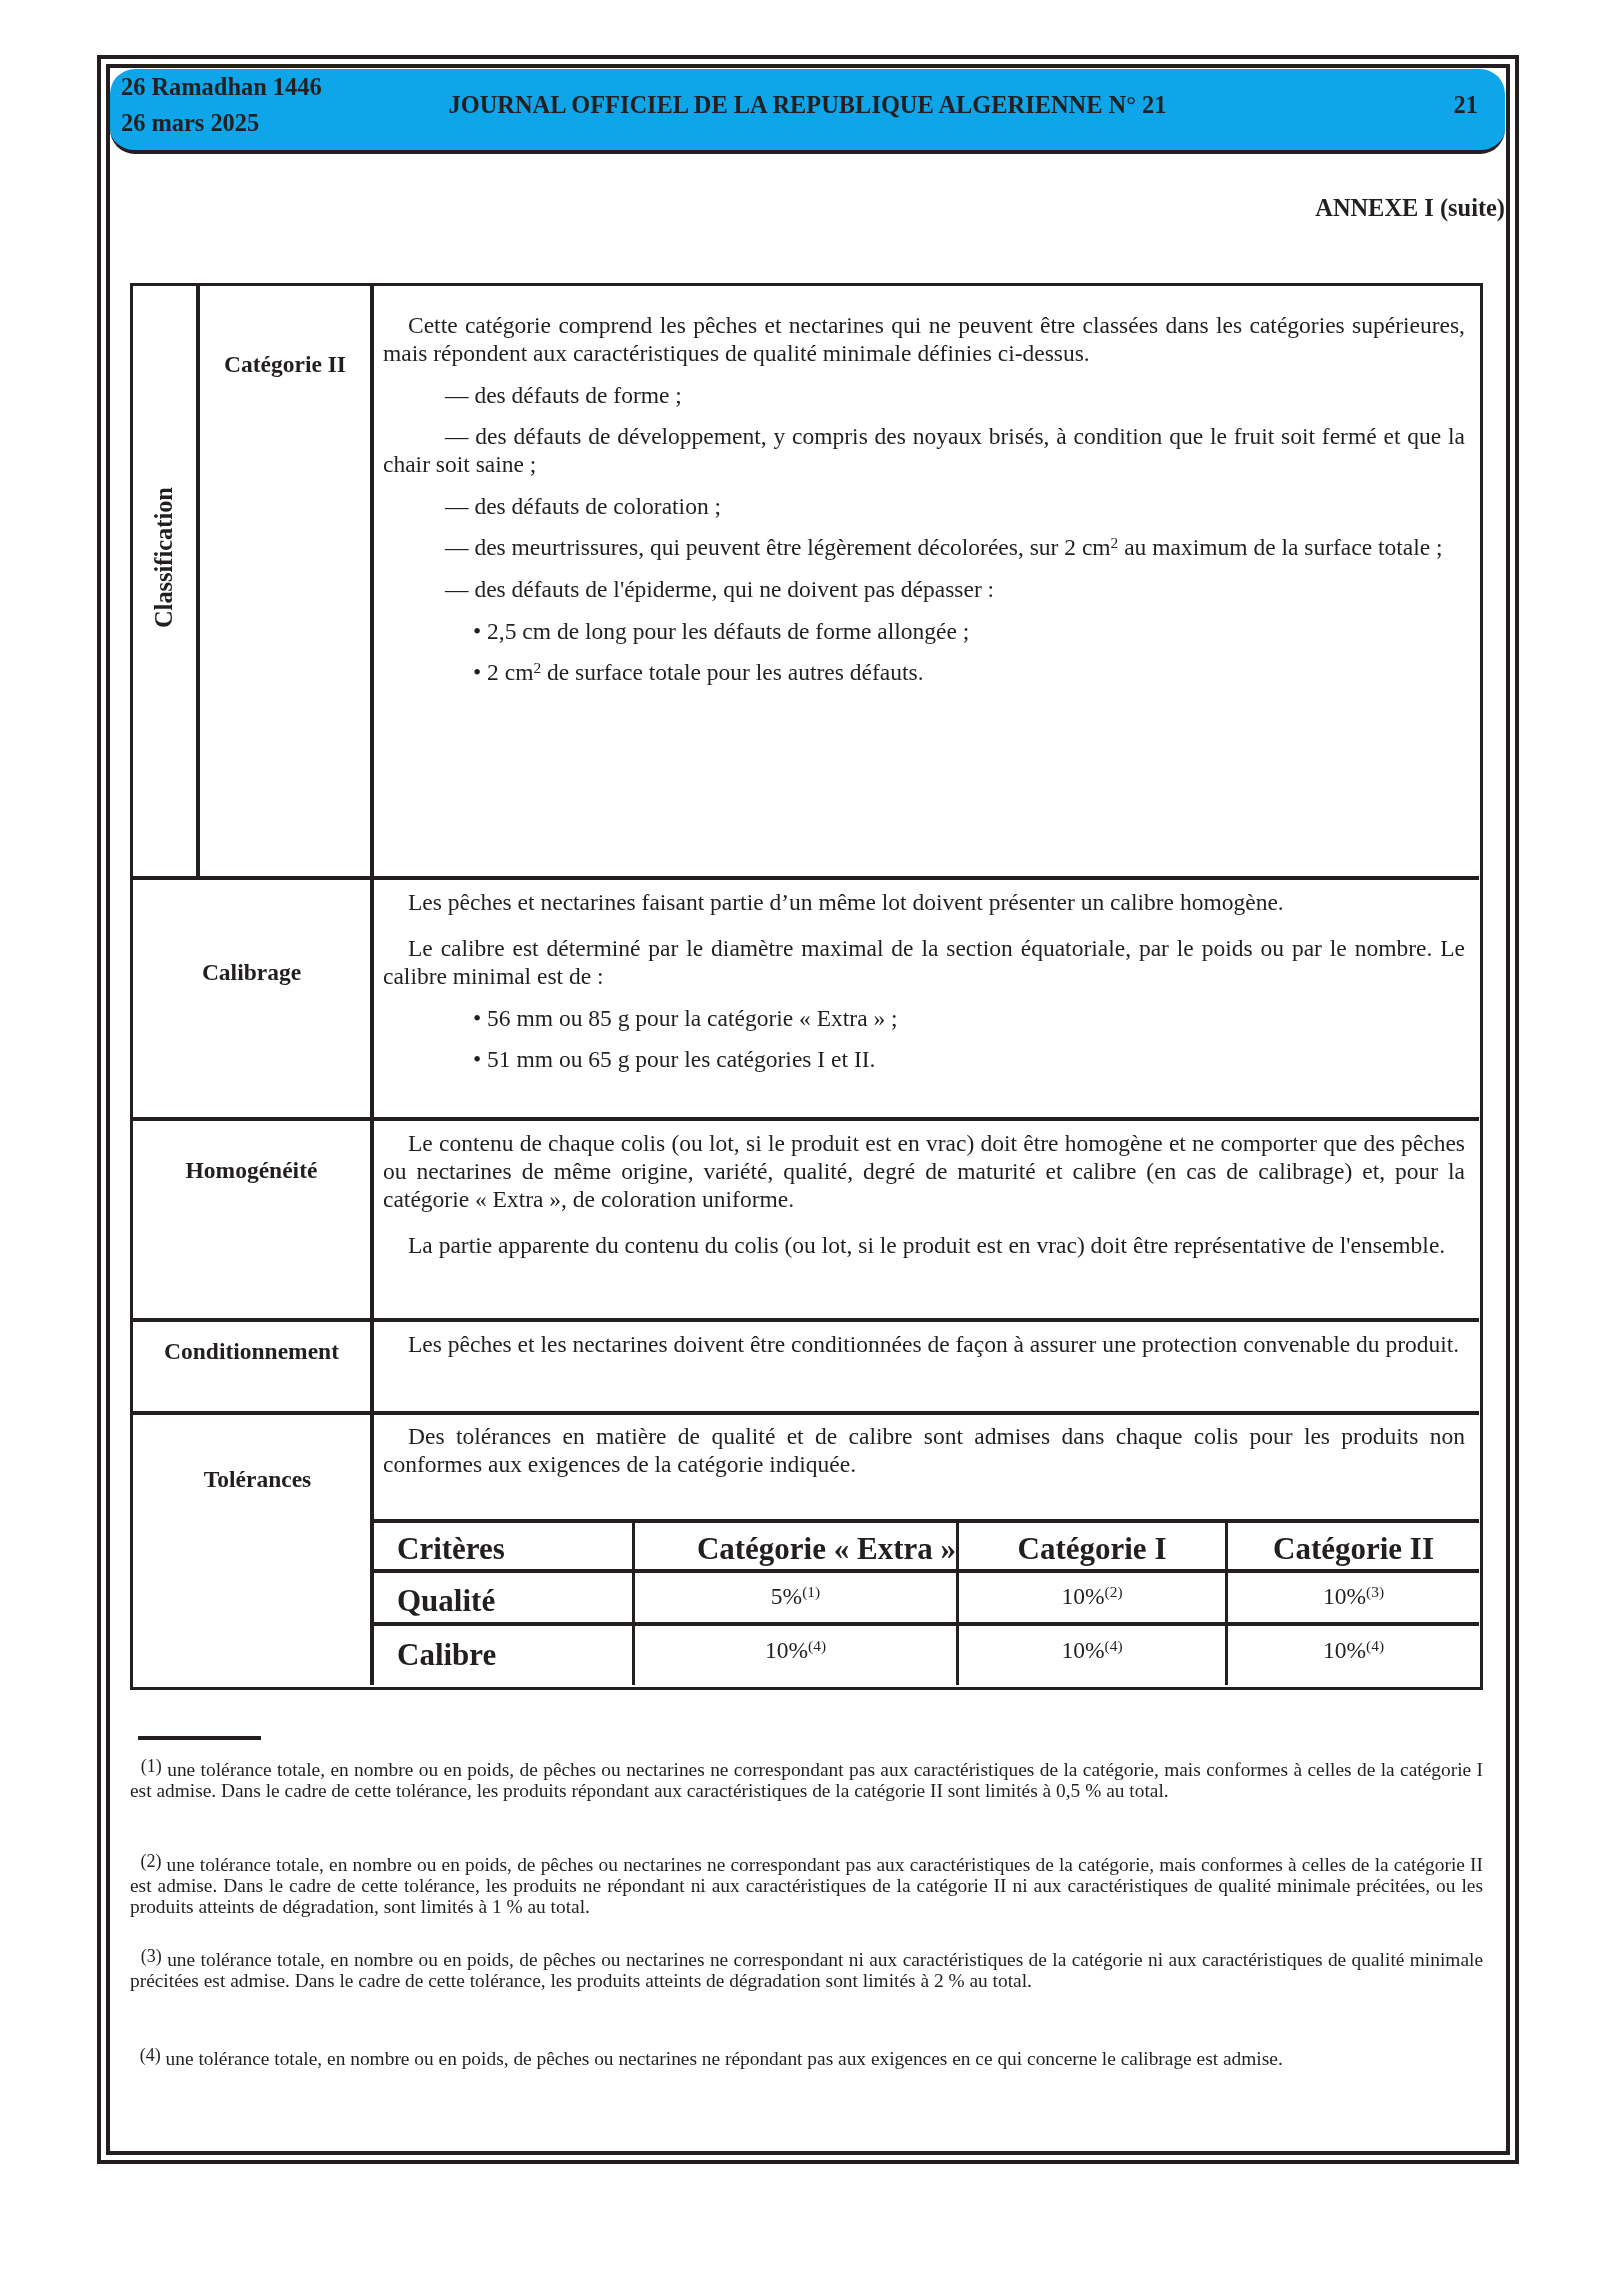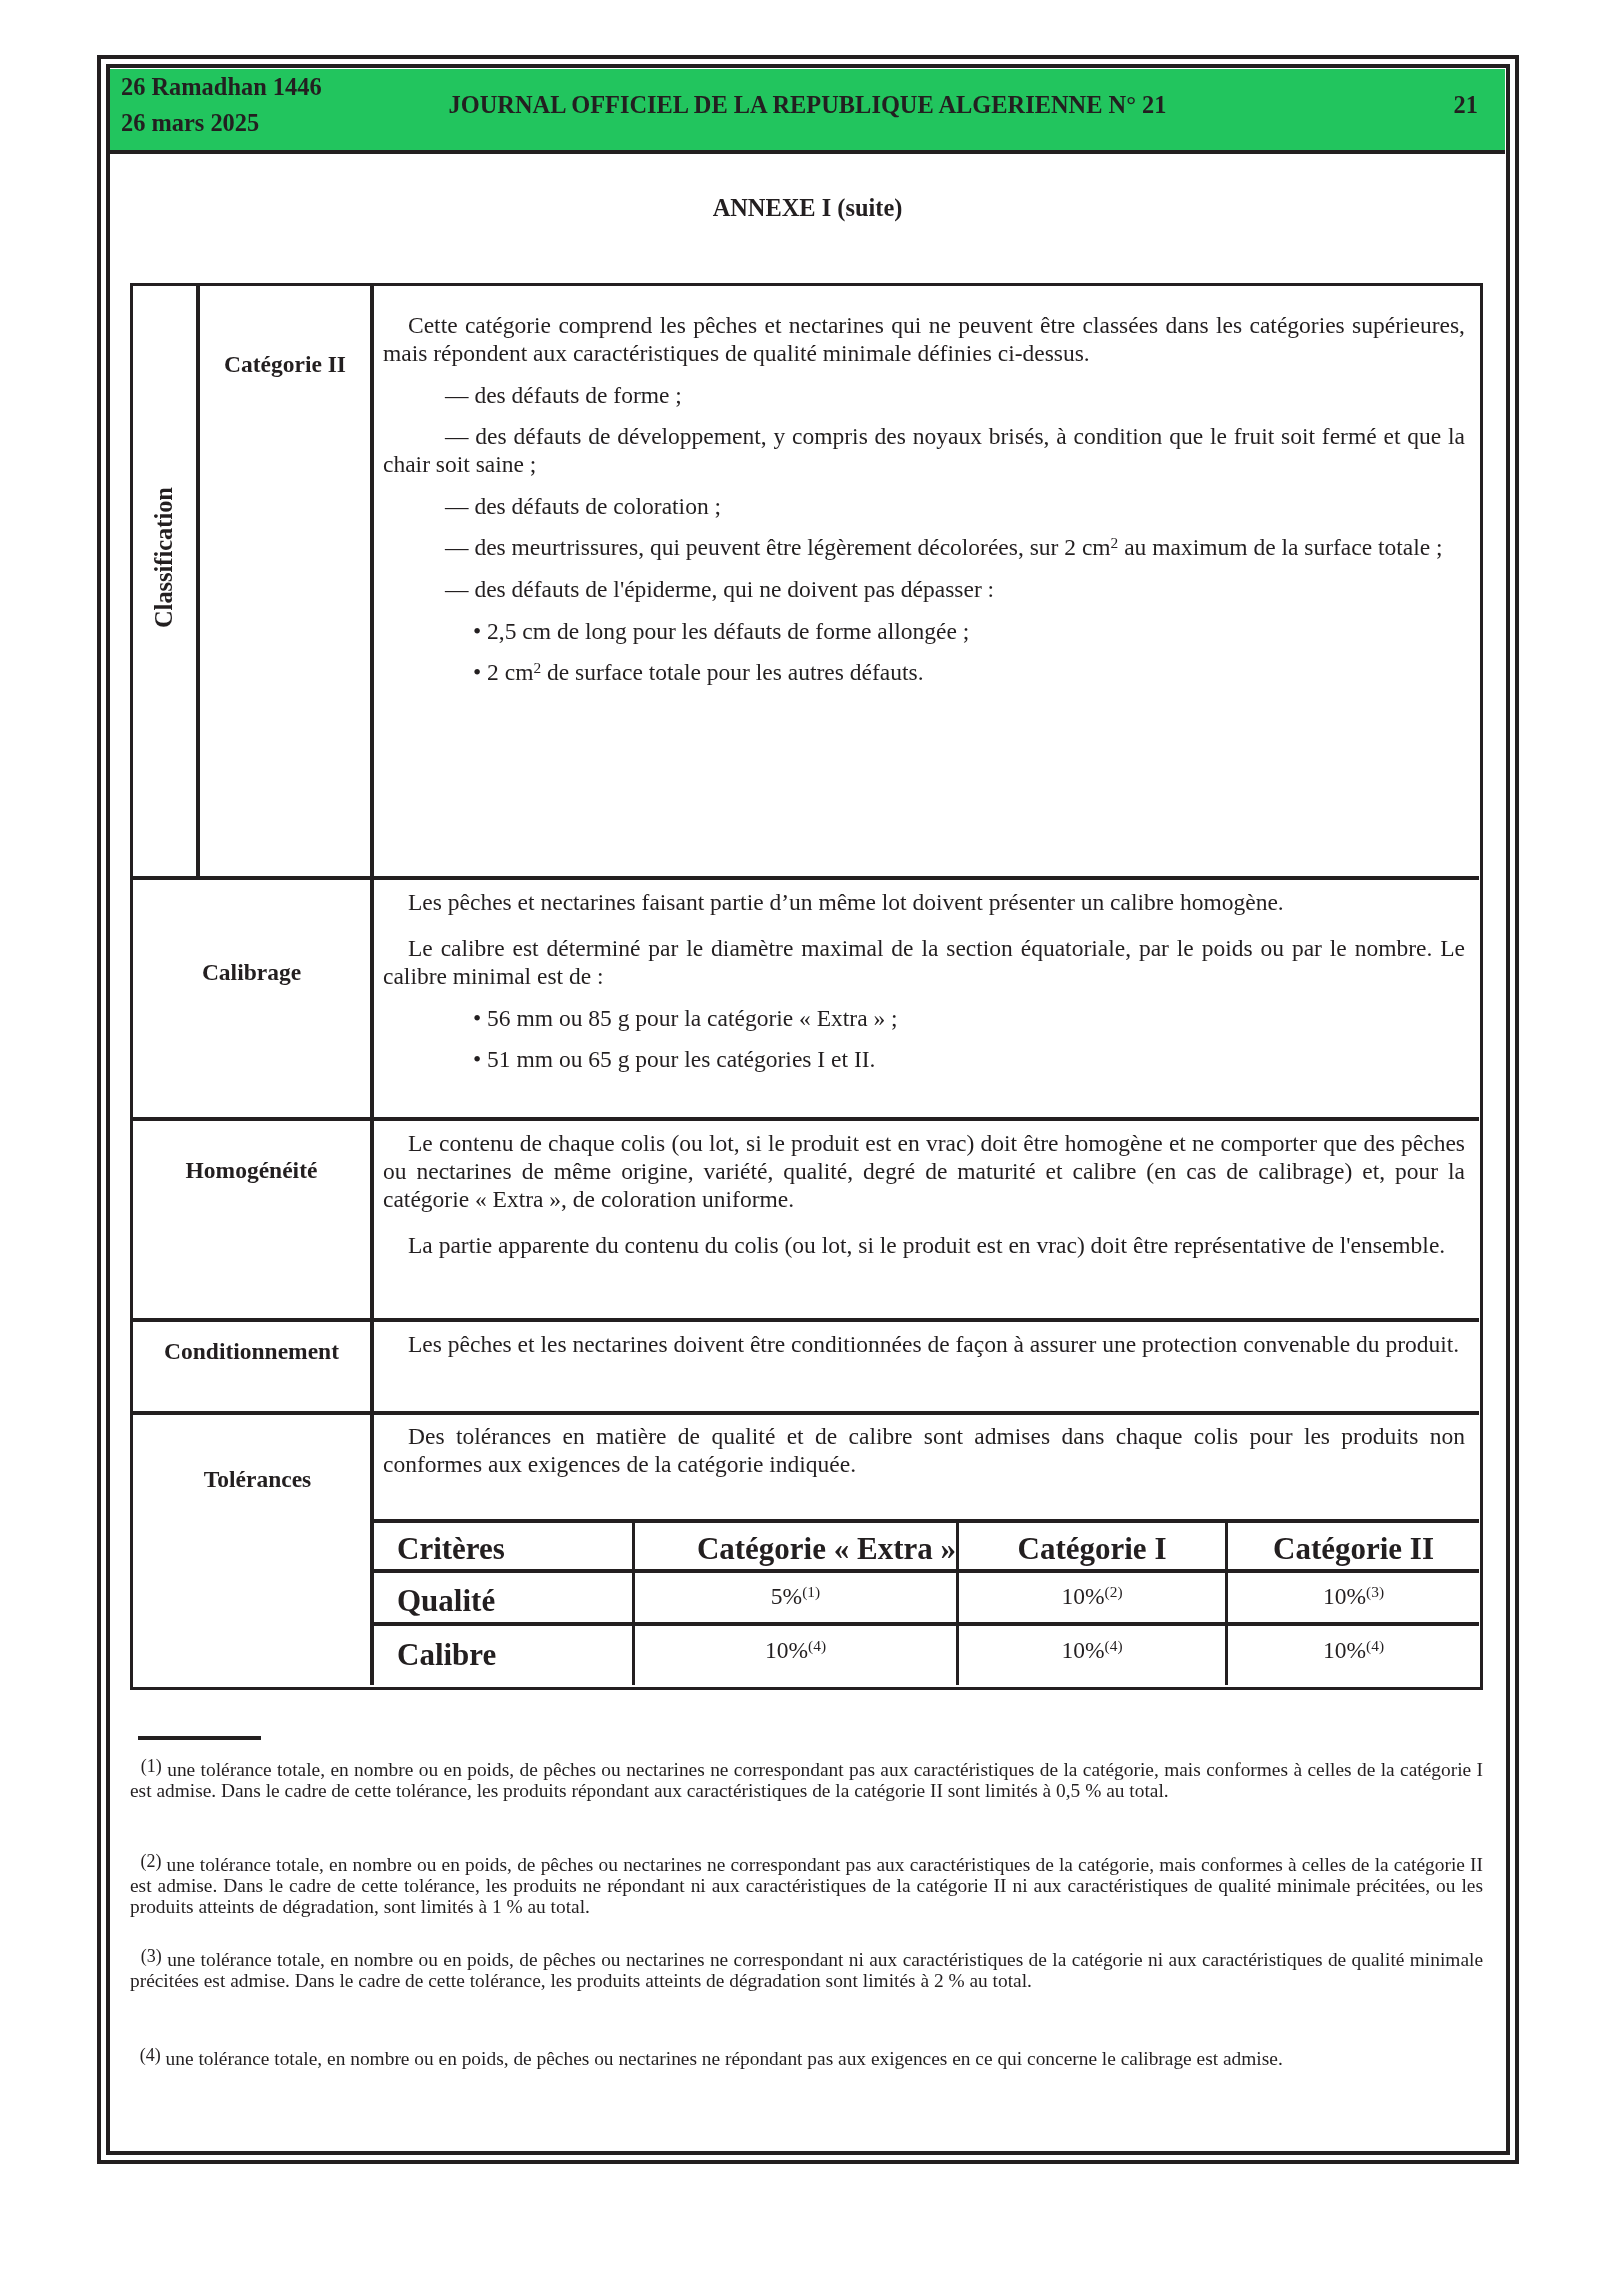--- a/index.html
+++ b/index.html
@@ -3,27 +3,27 @@
 <meta charset="utf-8">
 <style>
   html, body { margin: 0; padding: 0; background: #ffffff; }
   body { width: 1615px; height: 2285px; position: relative; overflow: hidden;
          font-family: "Liberation Serif", "DejaVu Serif", serif; color: #231f20; }
   .frame-outer { position: absolute; left: 97px; top: 55px; width: 1422px; height: 2109px;
                  border: 4.5px solid #231f20; box-sizing: border-box; }
   .frame-inner { position: absolute; left: 106px; top: 64px; width: 1404px; height: 2091px;
                  border: 4.5px solid #231f20; box-sizing: border-box; }
   .header-band { position: absolute; left: 110px; top: 69px; width: 1395px; height: 81px;
-                 background: #22c55e; border-bottom: 4.5px solid #231f20; box-sizing: content-box; }
+                 background: #0ea5e9; border-bottom: 4.5px solid #231f20; box-sizing: content-box; border-radius: 25px; }
   .hdr-date { position: absolute; left: 11px; font-weight: bold; font-size: 24.4px; }
   .hdr-date.l1 { top: 3.6px; }
   .hdr-date.l2 { top: 40px; }
   .hdr-title { position: absolute; left: 0; right: 0; top: 22px; text-align: center; font-weight: bold; font-size: 24.4px; }
   .hdr-page { position: absolute; right: 27px; top: 22px; font-weight: bold; font-size: 24.4px; }
-  .annex-title { position: absolute; left: 110px; width: 1395px; top: 194px; text-align: center;
+  .annex-title { position: absolute; left: 110px; width: 1395px; top: 194px; text-align: right;
                  font-weight: bold; font-size: 24.4px; }
 
   .tbl { position: absolute; left: 130px; top: 283px; width: 1353px; height: 1407px;
          border: 3.6px solid #231f20; box-sizing: border-box; }
   .vline, .hline { position: absolute; background: #231f20; }
   .cell-text { position: absolute; font-size: 23.5px; line-height: 28px; text-align: justify; }
   .para { margin: 0; text-indent: 25px; }
   .lbl { position: absolute; font-weight: bold; font-size: 23.5px; text-align: center; }
   .vert-lbl { position: absolute; font-weight: bold; font-size: 24.4px; transform: rotate(-90deg);
               transform-origin: center center; white-space: nowrap; }

